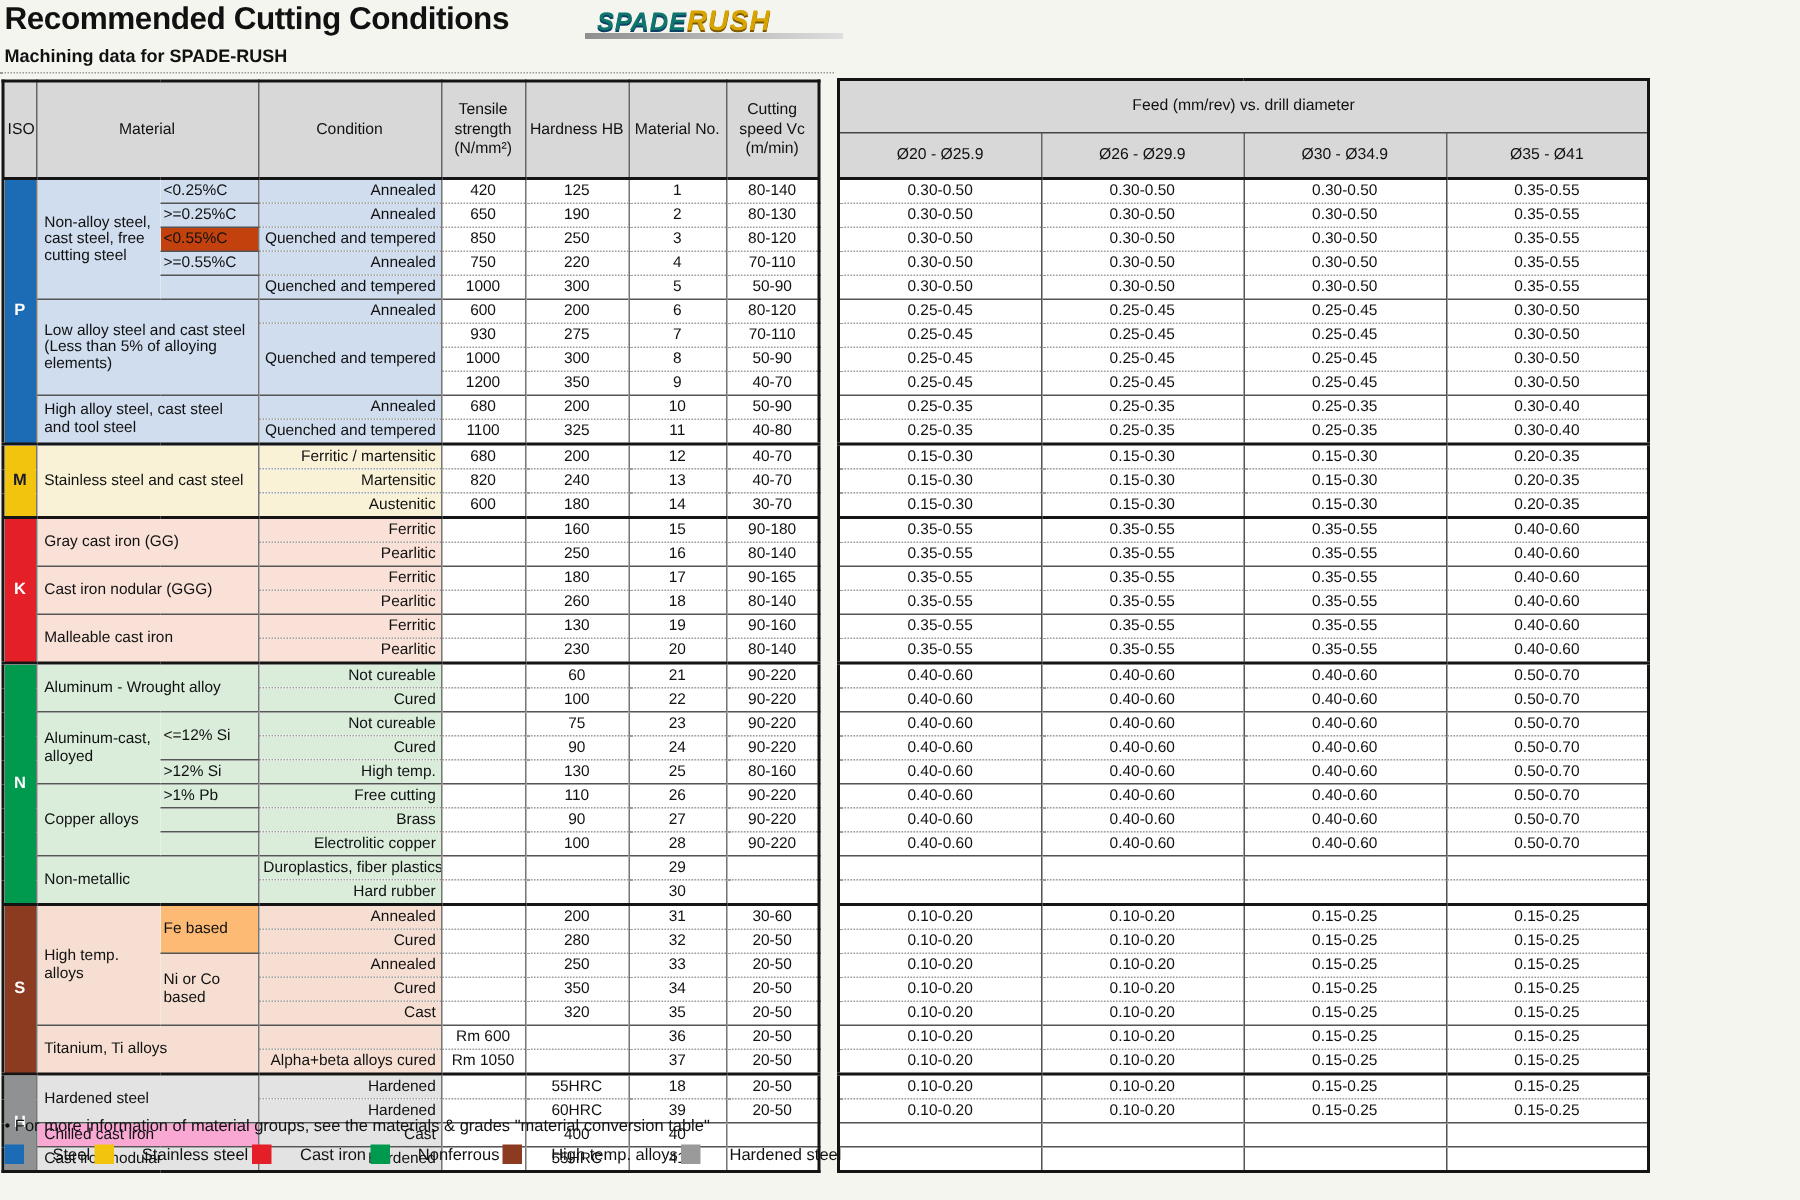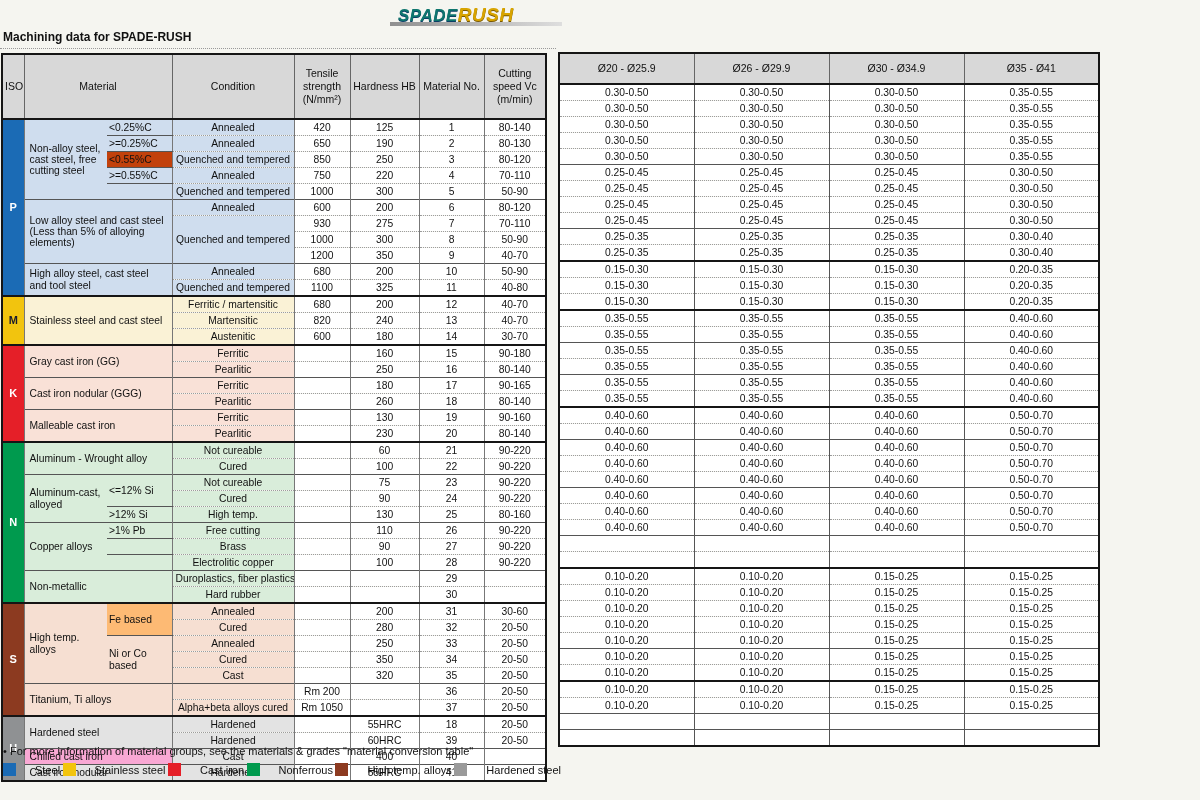--- a/index.html
+++ b/index.html
@@ -28,33 +28,34 @@
   td{font-size:10.3px;height:15px;line-height:1.08;padding:0 3px;overflow:hidden;white-space:nowrap;
      border-left:1px solid #777;border-right:1px solid #777;border-top:1px dotted #9c9c9c;}
   tr.grp-top > td{border-top:1px solid #555;}
   tr.sec-top > td{border-top:2px solid #151515;}
 
   td.iso{font-weight:bold;text-align:center;font-size:11px;padding:0;}
   td.mname{white-space:normal;vertical-align:middle;padding-left:5px;border-right:none;}
   td.mname2{border-right:1px solid #777;}
   td.msub{vertical-align:middle;border-left:none;white-space:normal;padding-left:2px;}
   td.sub-u{border-bottom:1px solid #555;}
-  td.cond{text-align:center;}
+  td.cond{text-align:right;}
   td.num{text-align:center;background:#fff;}
   #right-table td{text-align:center;background:#fff;border-left:1px solid #555;border-right:1px solid #555;}
 
   .footnote{position:absolute;left:3px;top:745px;font-size:11px;}
   .legend{position:absolute;left:3px;top:763px;width:558px;display:flex;justify-content:space-between;align-items:center;}
   .legend-item{display:flex;align-items:center;gap:19px;font-size:11px;white-space:nowrap;}
   .swatch{width:13px;height:13px;flex:none;}
 </style>
 </head>
 <body>
 
 <div id="stage">
+  <div class="title">Recommended Cutting Conditions</div>
   <div class="logo"><span class="spade">SPADE</span><span class="rush">RUSH</span></div>
   <div class="logo-bar"></div>
   <div class="subtitle">Machining data for SPADE-RUSH</div>
   <div class="top-rule"></div>
 
   <table id="left-table">
       <colgroup>
         <col style="width:22px">
         <col style="width:83px">
         <col style="width:65px">
@@ -344,21 +345,21 @@
         <tr class="">
           <td class="cond" style="background:#f6dfd2">Cast</td>
           <td class="num">&nbsp;</td>
           <td class="num">320</td>
           <td class="num">35</td>
           <td class="num">20-50</td>
         </tr>
         <tr class="grp-top">
           <td class="mname mname2" rowspan="2" colspan="2" style="background:#f6dfd2">Titanium, Ti alloys</td>
           <td class="cond" style="background:#f6dfd2"></td>
-          <td class="num">Rm 200</td>
+          <td class="num">Rm 600</td>
           <td class="num">&nbsp;</td>
           <td class="num">36</td>
           <td class="num">20-50</td>
         </tr>
         <tr class="">
           <td class="cond" style="background:#f6dfd2">Alpha+beta alloys cured</td>
           <td class="num">Rm 1050</td>
           <td class="num">&nbsp;</td>
           <td class="num">37</td>
           <td class="num">20-50</td>
@@ -398,20 +399,23 @@
       </tbody>
     </table>
   <table id="right-table">
       <colgroup>
         <col style="width:135px">
         <col style="width:135px">
         <col style="width:135px">
         <col style="width:135px">
       </colgroup>
       <thead>
+        <tr class="feed-title">
+          <th colspan="4">Feed (mm/rev) vs. drill diameter</th>
+        </tr>
         <tr class="diam-row">
           <th>Ø20 - Ø25.9</th>
           <th>Ø26 - Ø29.9</th>
           <th>Ø30 - Ø34.9</th>
           <th>Ø35 - Ø41</th>
         </tr>
       </thead>
       <tbody>
         <tr class="">
           <td>0.30-0.50</td>

